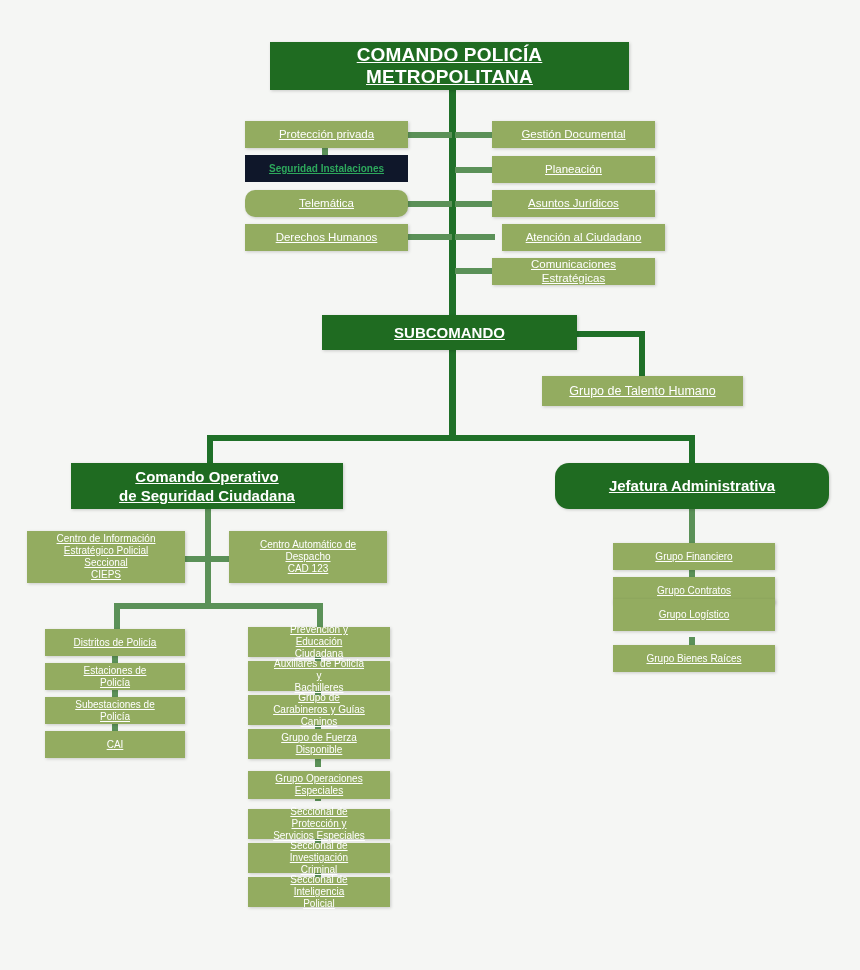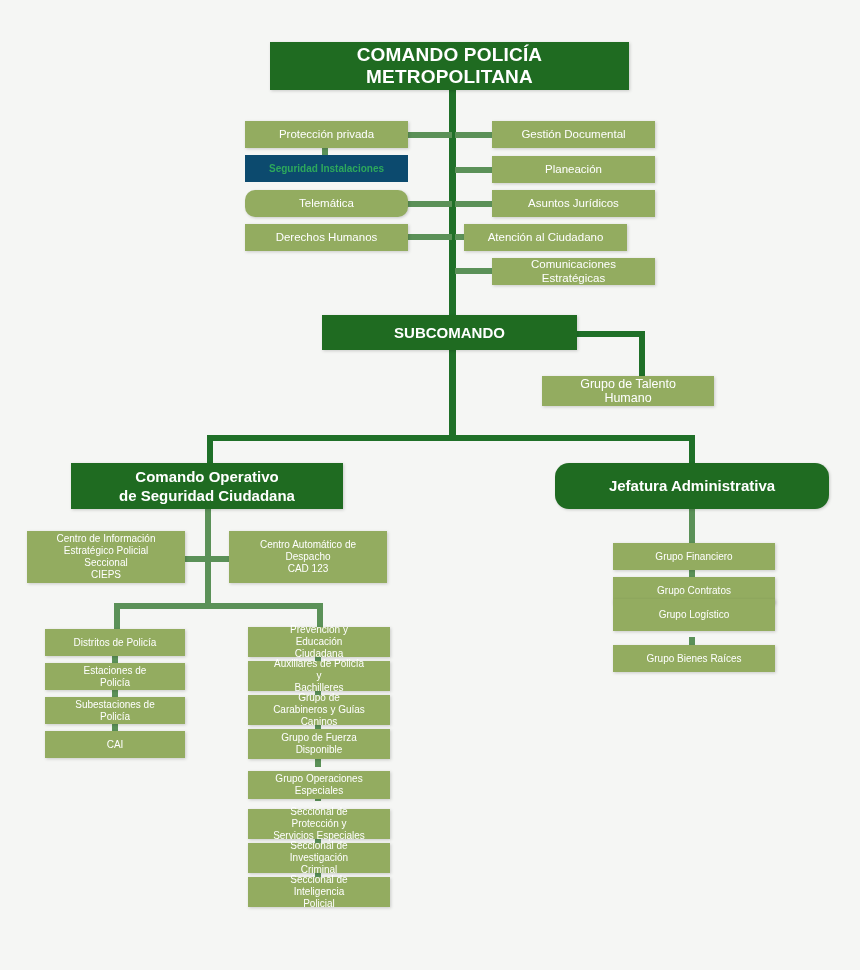--- a/index.html
+++ b/index.html
@@ -35,20 +35,21 @@
     box-sizing: border-box;
     display: flex;
     align-items: center;
     justify-content: center;
     text-align: center;
     color: #ffffff;
     line-height: 1.15;
     box-shadow: 1px 1px 3px rgba(0,0,0,0.18);
     z-index: 3;
     padding: 2px 23px;
+    text-decoration: underline;
   }
   .node.root {
     background: #1f6b21;
     font-size: 19px;
     font-weight: bold;
     letter-spacing: 0.2px;
   }
   .node.exec {
     background: #1f6b21;
     font-size: 15px;
@@ -66,21 +67,21 @@
     font-weight: normal;
   }
   .node.unit.lg {
     font-size: 12.5px;
   }
   .node.unit.sm {
     font-size: 10px;
     line-height: 1.2;
   }
   .node.white {
-    background: #0c4a6e;
+    background: #0f172a;
     color: #2da85c;
     font-size: 10px;
     font-weight: bold;
     box-shadow: none;
   }
   .node span {
     display: block;
   }
 </style>
 </head>
@@ -155,31 +156,31 @@
 
   <div class="node unit" style="left:492px; top:121px; width:163px; height:27px;">
     <span>Gestión Documental</span>
   </div>
   <div class="node unit" style="left:492px; top:156px; width:163px; height:27px;">
     <span>Planeación</span>
   </div>
   <div class="node unit" style="left:492px; top:190px; width:163px; height:27px;">
     <span>Asuntos Jurídicos</span>
   </div>
-  <div class="node unit" style="left:464px; top:224px; width:163px; height:27px;">
+  <div class="node unit" style="left:502px; top:224px; width:163px; height:27px;">
     <span>Atención al Ciudadano</span>
   </div>
   <div class="node unit" style="left:492px; top:258px; width:163px; height:27px;">
     <span>Comunicaciones Estratégicas</span>
   </div>
 
   <div class="node exec" style="left:322px; top:315px; width:255px; height:35px;text-align:right;">
     <span>SUBCOMANDO</span>
   </div>
-  <div class="node unit lg" style="left:542px; top:376px; width:172px; height:30px;">
+  <div class="node unit lg" style="left:542px; top:376px; width:201px; height:30px;">
     <span>Grupo de Talento Humano</span>
   </div>
 
   <div class="node branch" style="left:71px; top:463px; width:272px; height:46px;">
     <div>
       <span>Comando Operativo</span>
       <span>de Seguridad Ciudadana</span>
     </div>
   </div>
 

